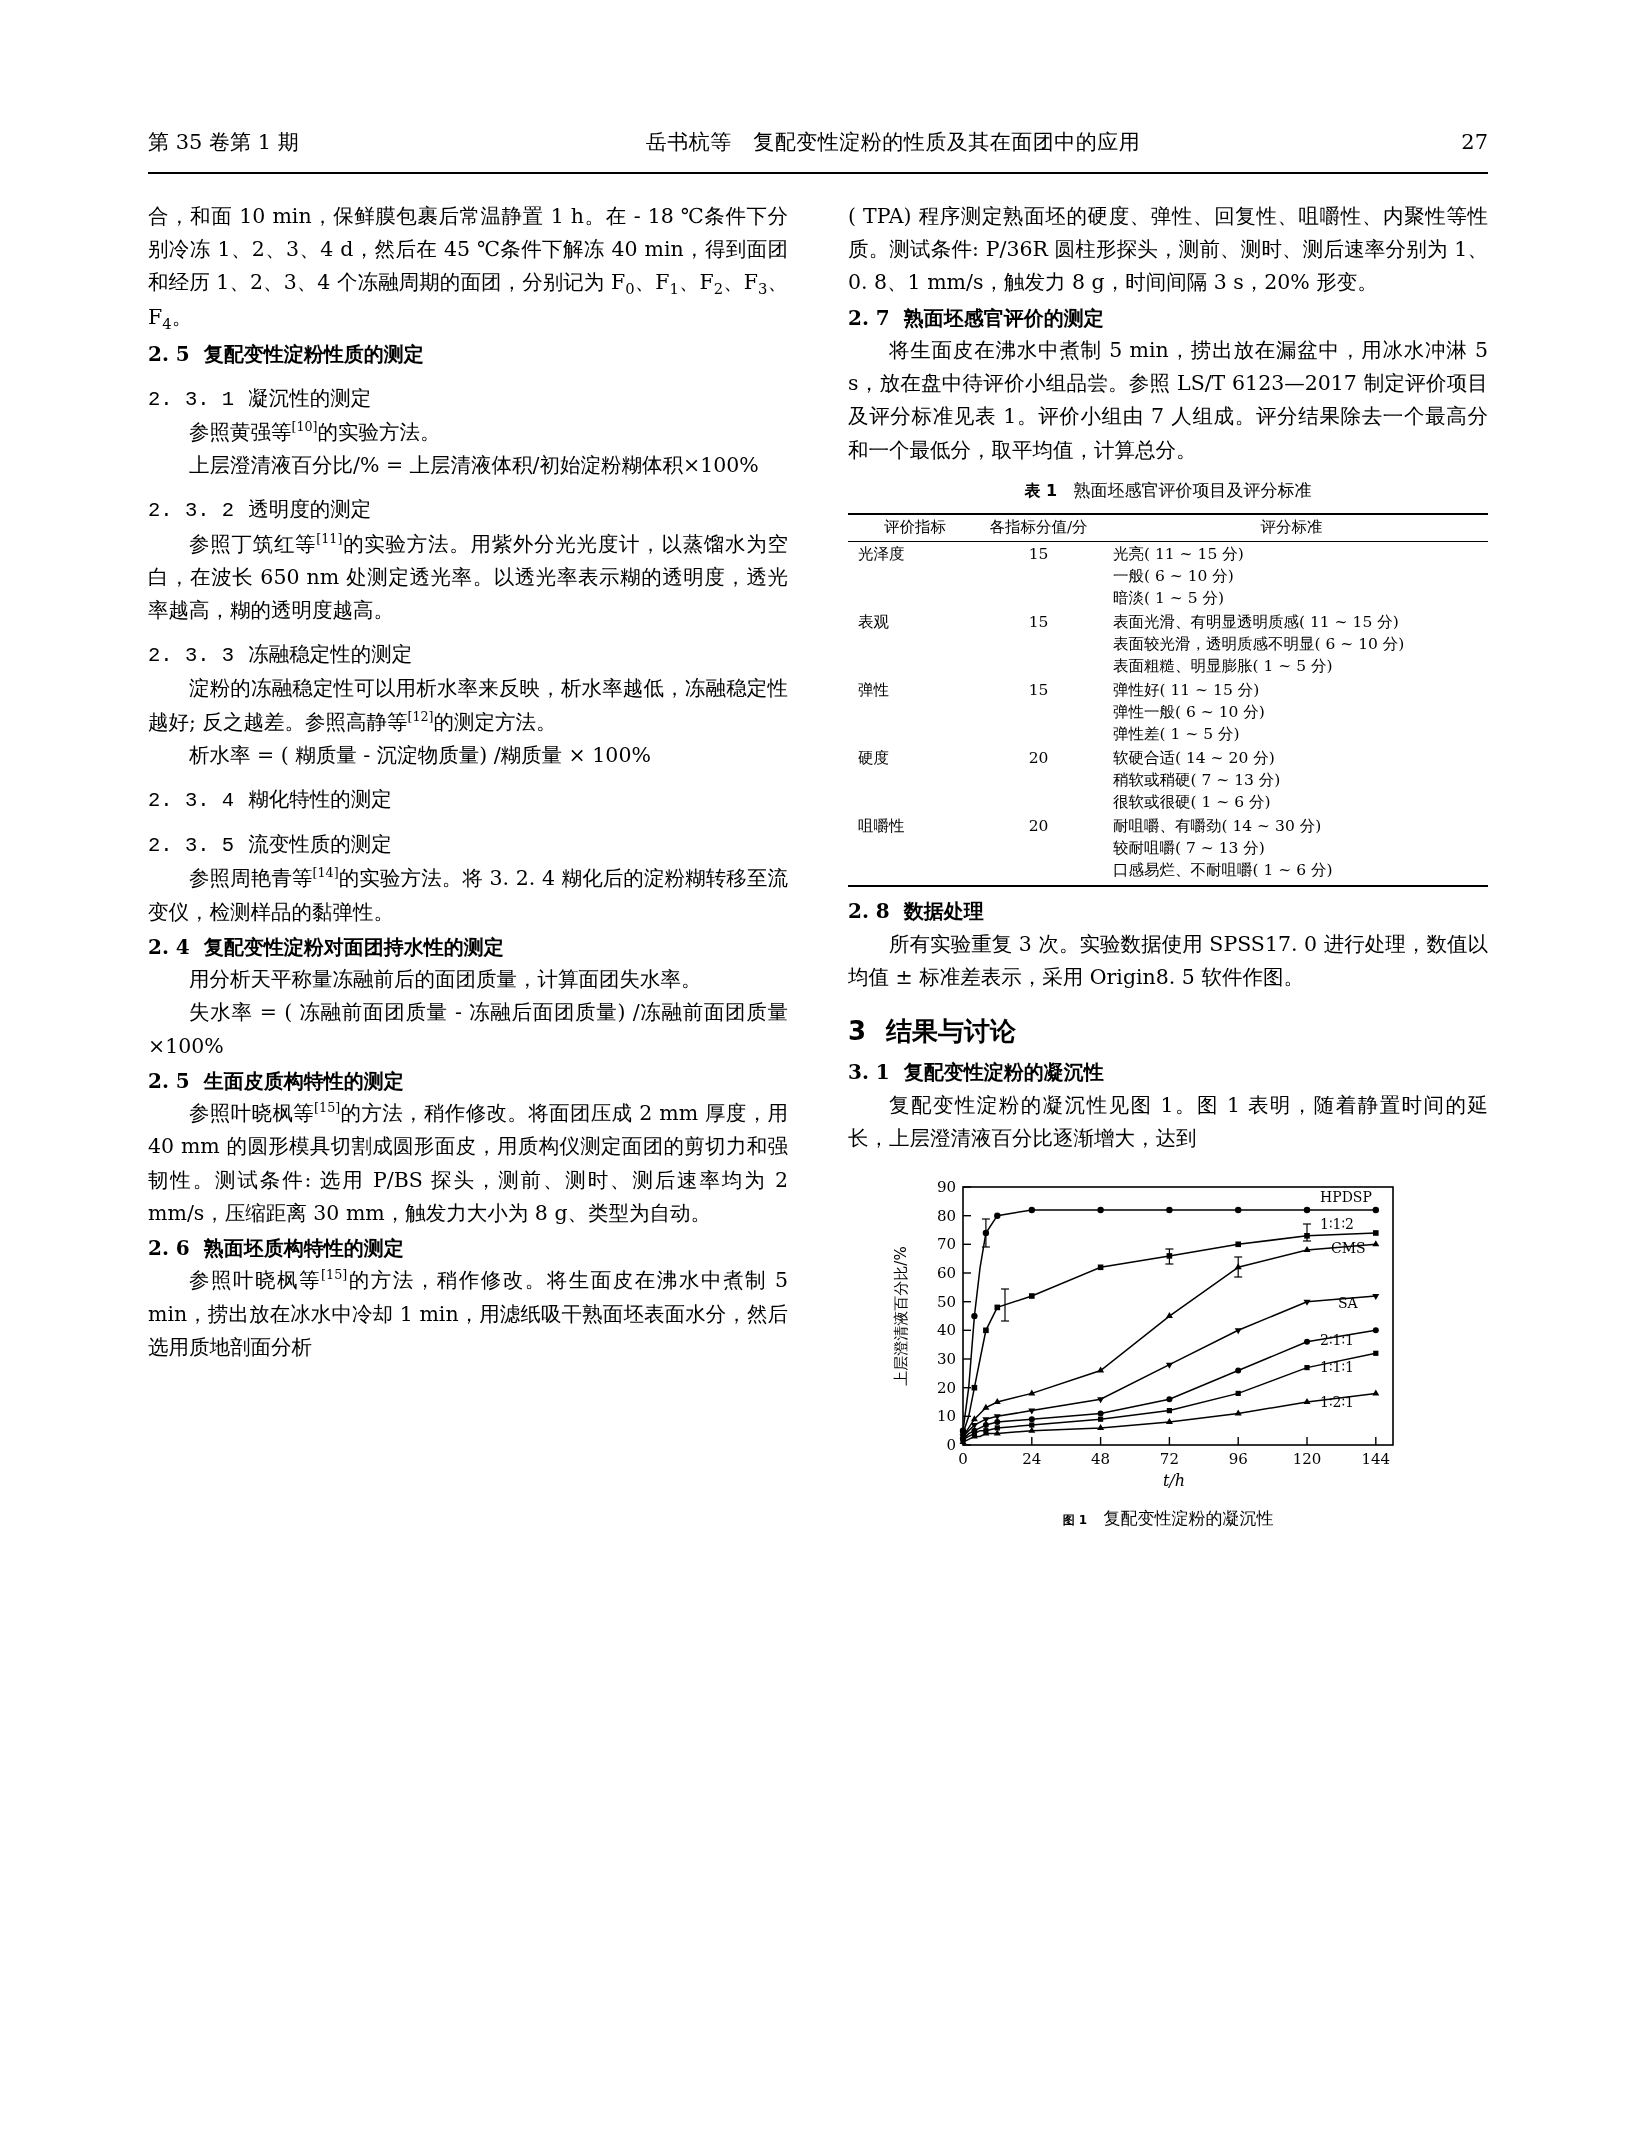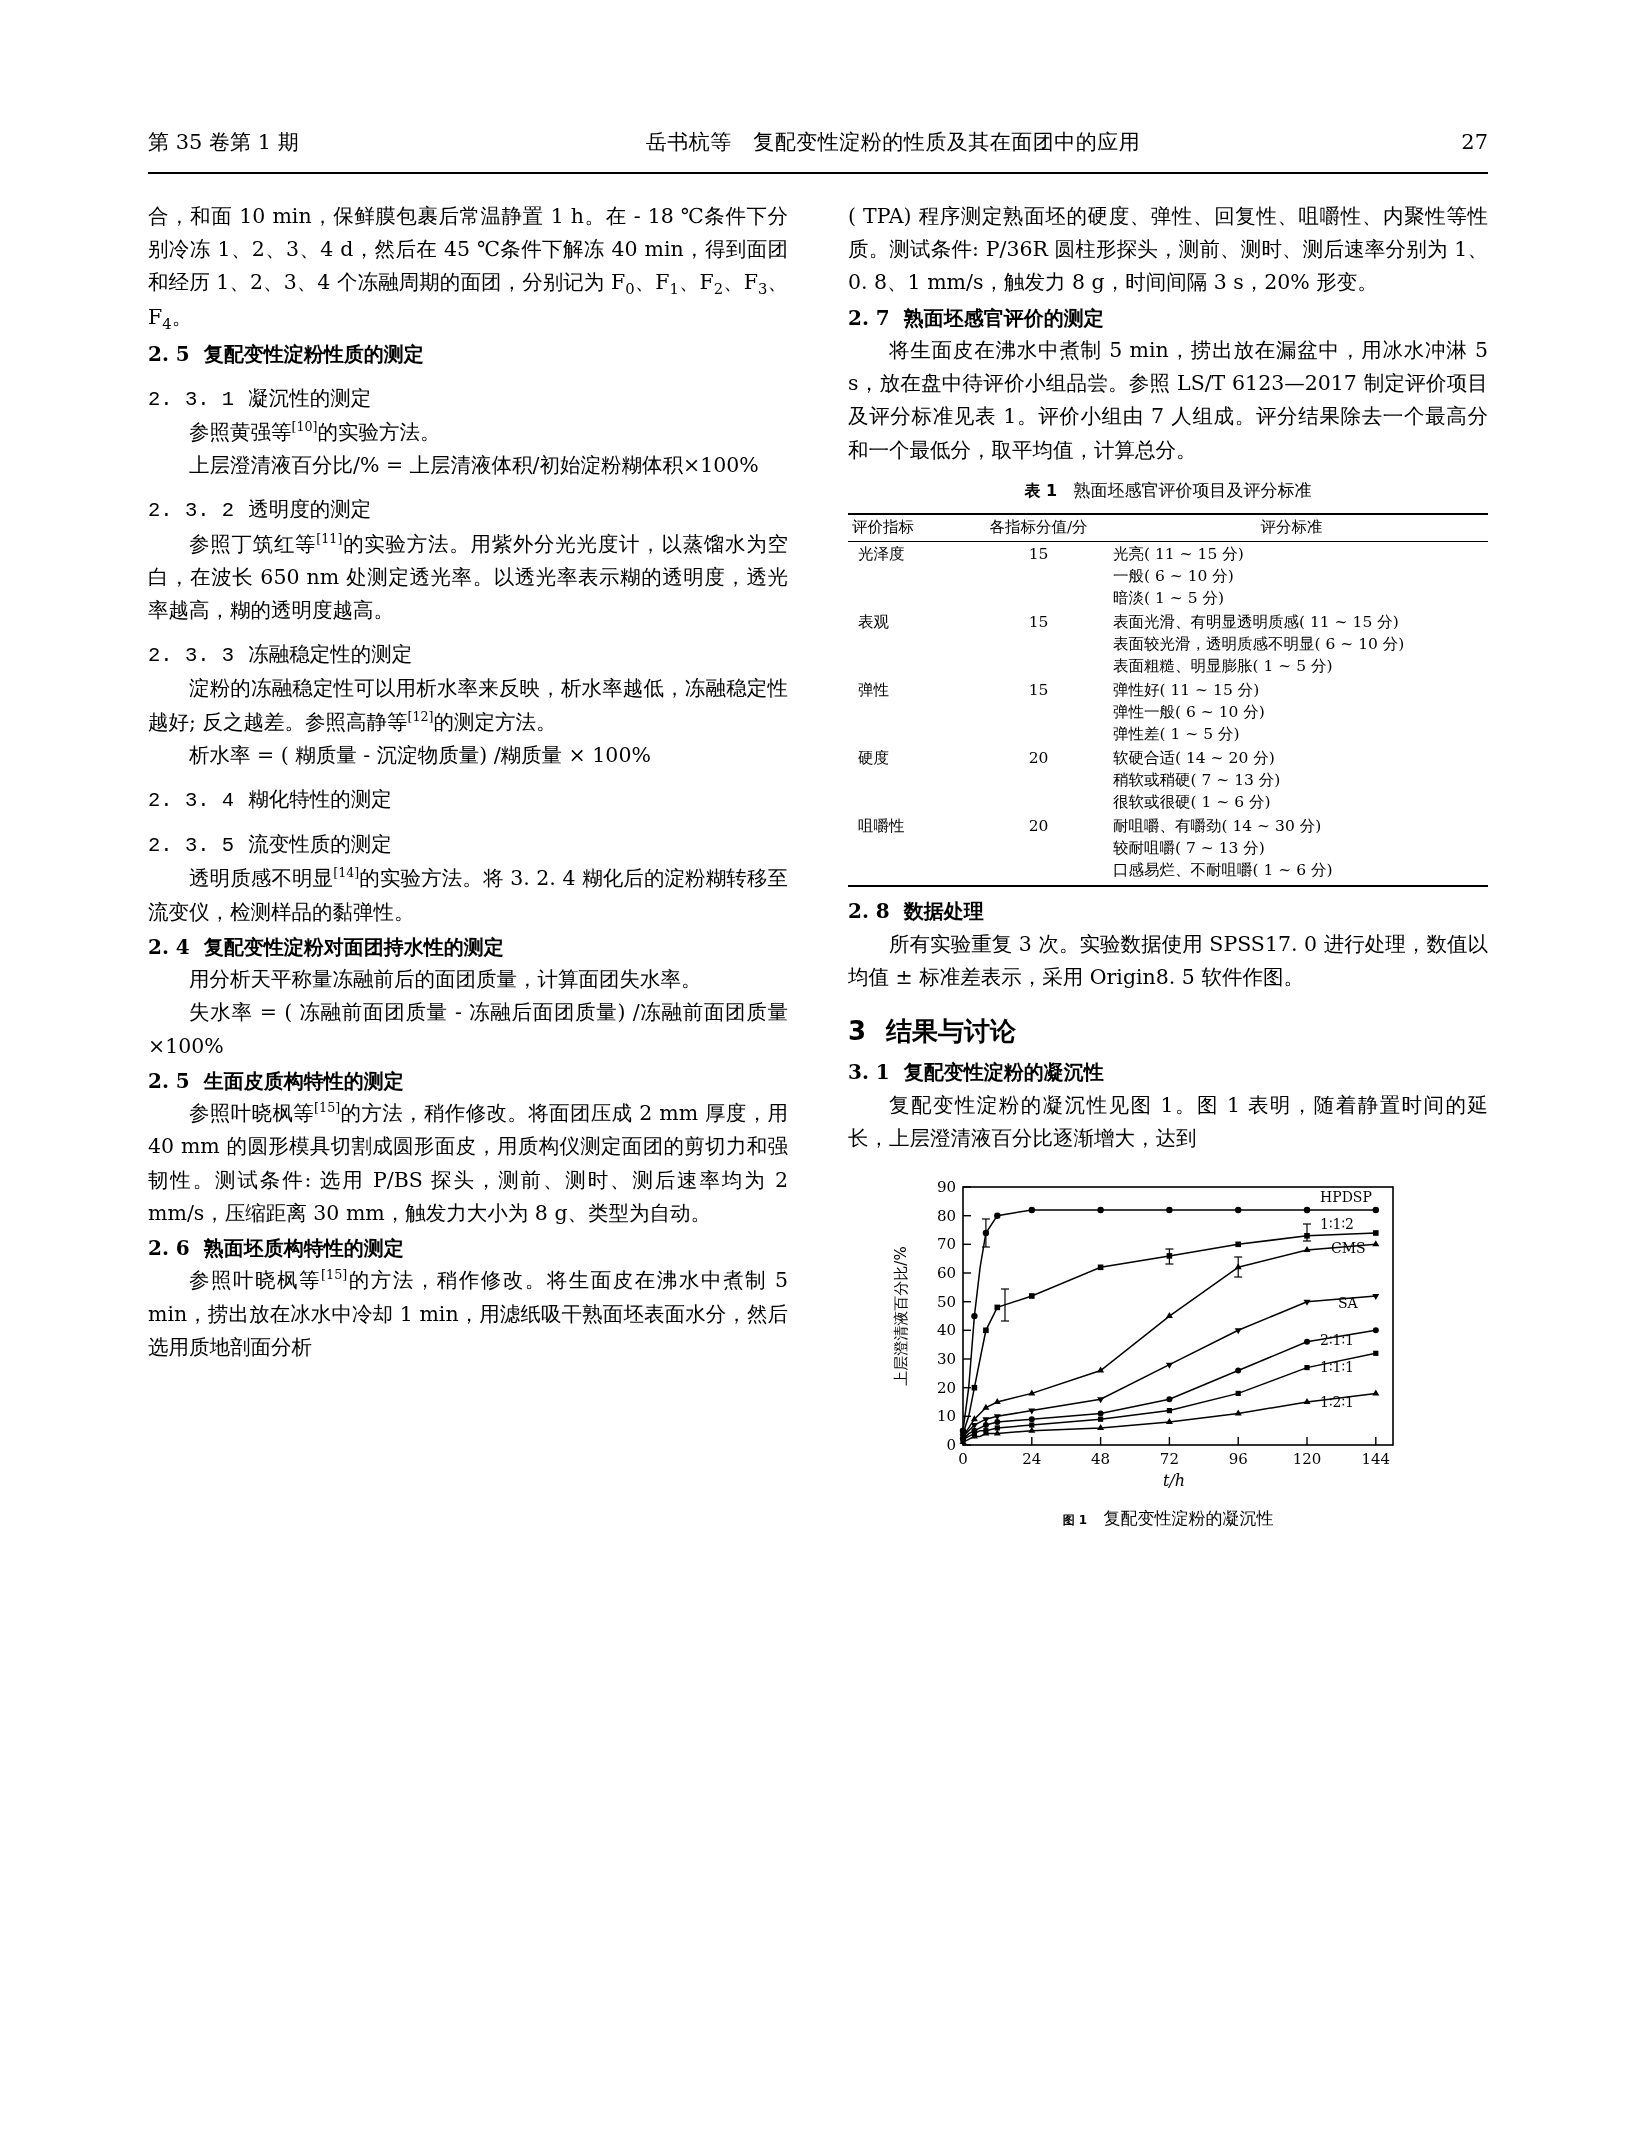--- a/index.html
+++ b/index.html
@@ -104,21 +104,21 @@
   table.eval th, table.eval td {
     padding: 1px 4px;
     vertical-align: top;
     text-align: left;
   }
   table.eval thead th {
     font-weight: normal;
     text-align: center;
     padding-bottom: 3px;
   }
-  table.eval thead th.c1 { width: 120px; text-align: left;}
+  table.eval thead th.c1 { width: 120px; text-align: center;}
   table.eval thead th.c2 { width: 105px; }
   table.eval tbody td.c1 { width: 120px; padding-left: 10px; }
   table.eval tbody td.c2 { width: 105px; text-align: center; }
   table.eval tbody td.c3 { padding-left: 18px; }
   .t-top { border-top: 2.2px solid #000; }
   .t-mid { border-top: 1px solid #000; }
   .t-bot { border-bottom: 2.2px solid #000; }
   .rowgap td { padding-top: 6px; }
   
   .figure {
@@ -171,21 +171,21 @@
 
     <p class="ind"><span>淀粉的冻融稳定性可以用析水率来反映，析水率越低，冻融稳定性越好; 反之越差。参照高静等</span><sup>[12]</sup><span>的测定方法。</span></p>
 
     <p class="ind">析水率 = ( 糊质量 - 沉淀物质量) /糊质量 × 100%</p>
 
     <p class="subsec"><span class="num">2. 3. 4</span><span>糊化特性的测定</span></p>
 
 
     <p class="subsec"><span class="num">2. 3. 5</span><span>流变性质的测定</span></p>
 
-    <p class="ind"><span>透明质感不明显</span><sup>[14]</sup><span>的实验方法。将 3. 2. 4 糊化后的淀粉糊转移至流变仪，检测样品的黏弹性。</span></p>
+    <p class="ind"><span>参照周艳青等</span><sup>[14]</sup><span>的实验方法。将 3. 2. 4 糊化后的淀粉糊转移至流变仪，检测样品的黏弹性。</span></p>
 
     <p class="sec"><span class="num">2. 4</span><span>复配变性淀粉对面团持水性的测定</span></p>
 
     <p class="ind">用分析天平称量冻融前后的面团质量，计算面团失水率。</p>
     <p class="ind">失水率 = ( 冻融前面团质量 - 冻融后面团质量) /冻融前面团质量×100%</p>
 
     <p class="sec"><span class="num">2. 5</span><span>生面皮质构特性的测定</span></p>
 
     <p class="ind"><span>参照叶晓枫等</span><sup>[15]</sup><span>的方法，稍作修改。将面团压成 2 mm 厚度，用 40 mm 的圆形模具切割成圆形面皮，用质构仪测定面团的剪切力和强韧性。测试条件: 选用 P/BS 探头，测前、测时、测后速率均为 2 mm/s，压缩距离 30 mm，触发力大小为 8 g、类型为自动。</span></p>
 

